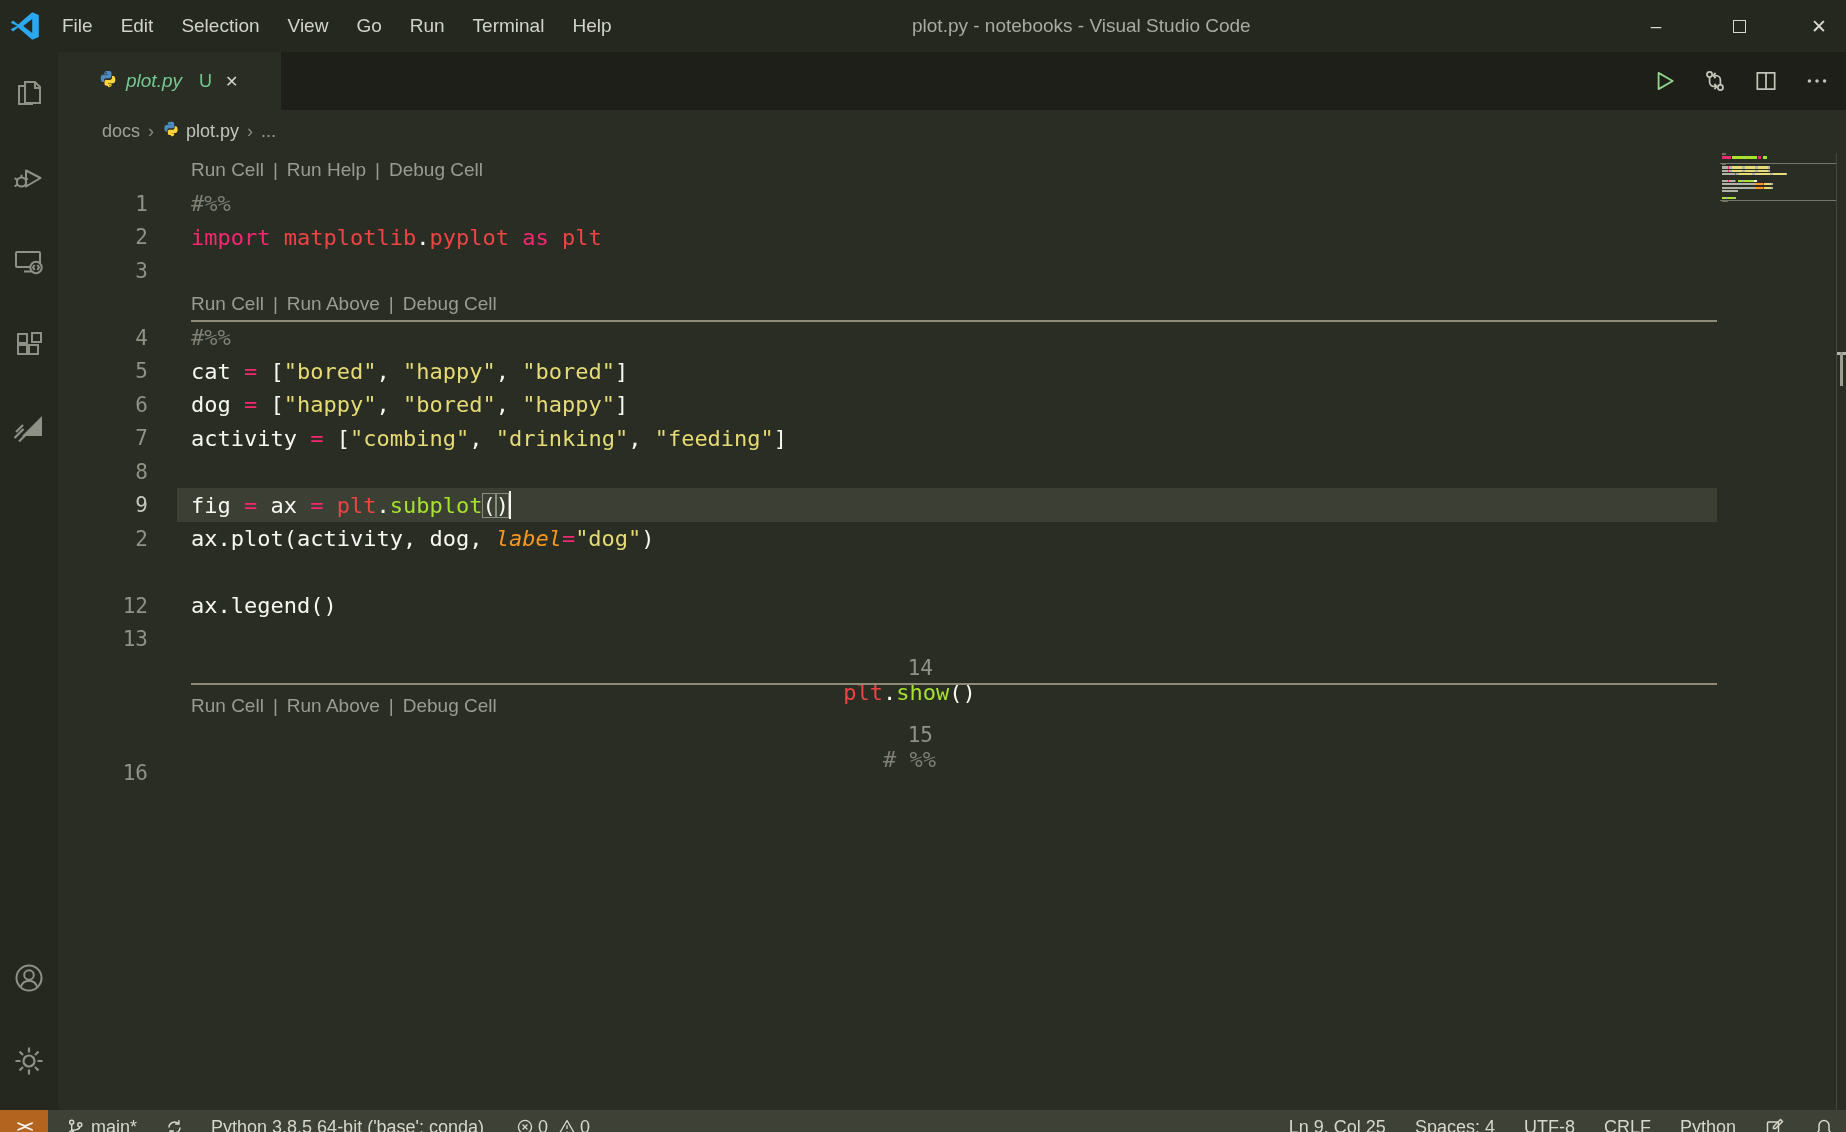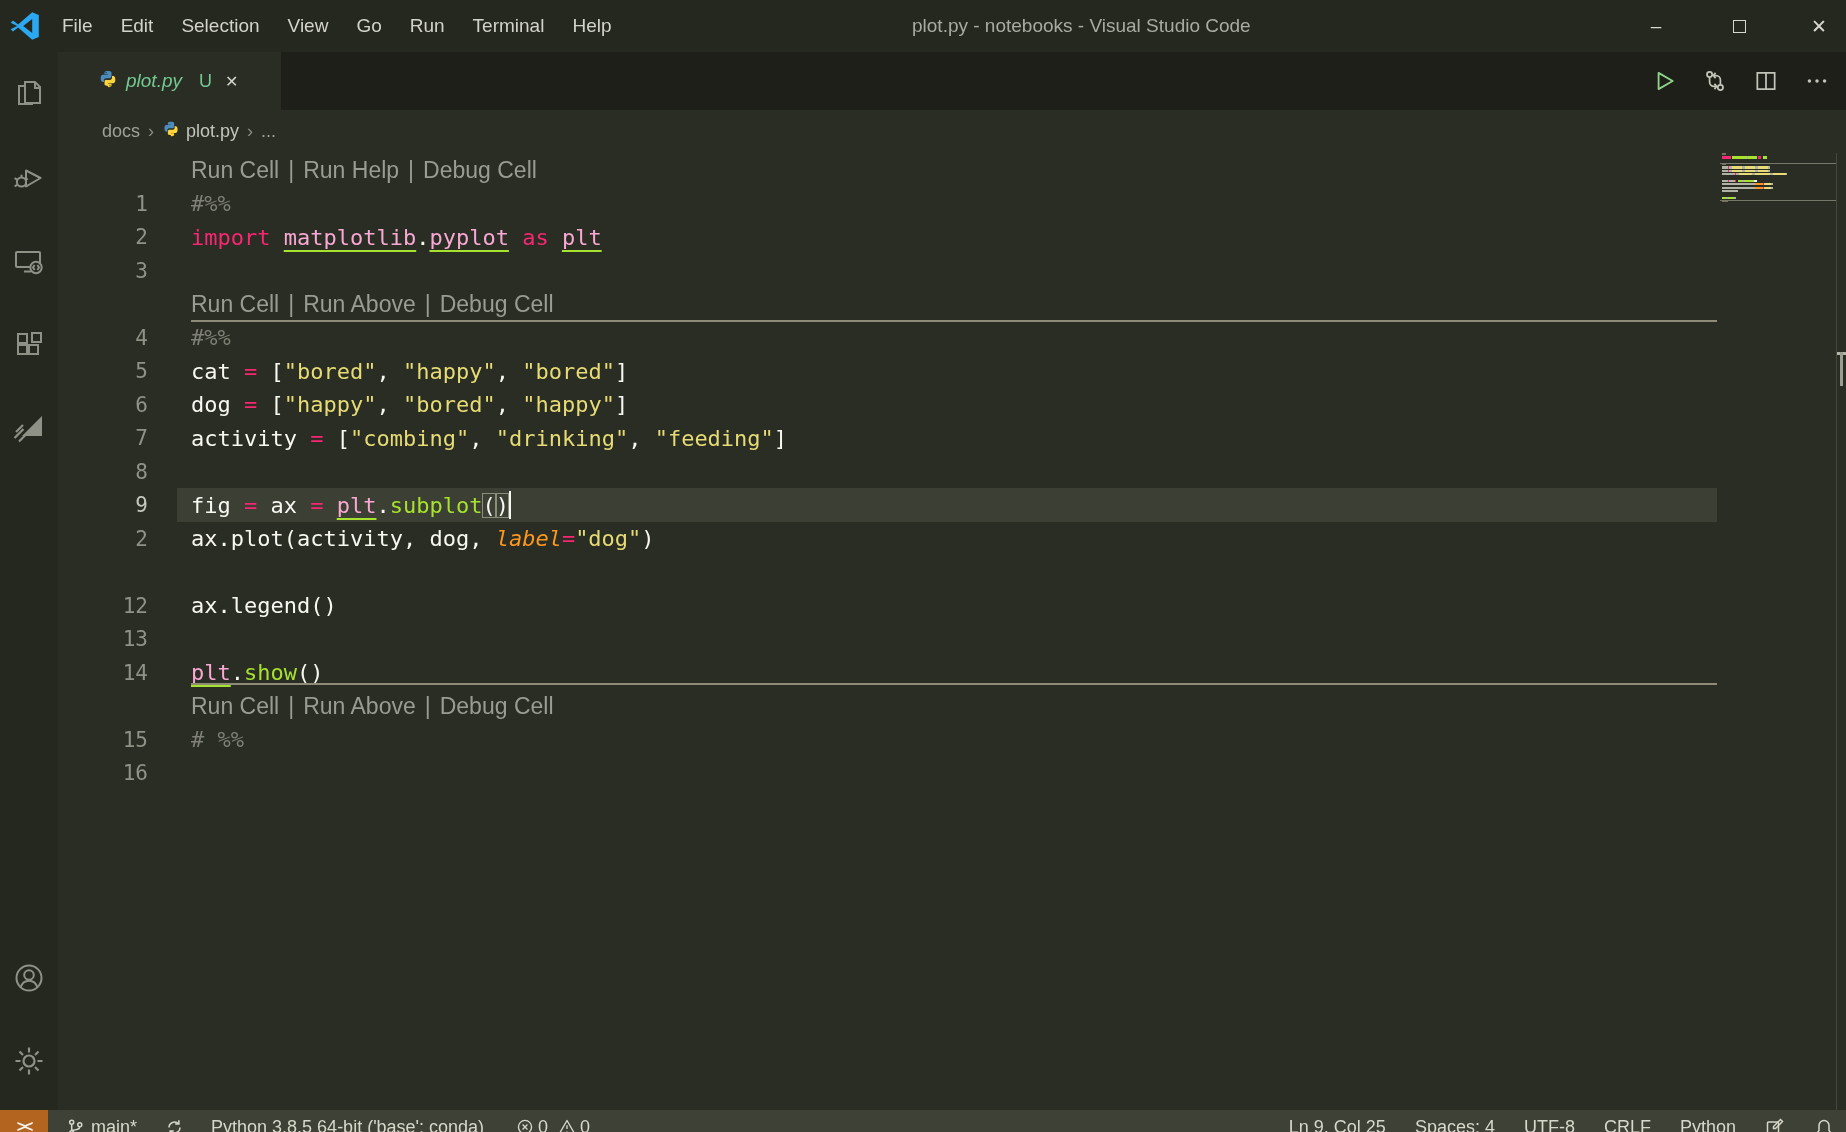--- a/index.html
+++ b/index.html
@@ -47,26 +47,26 @@
            font-family:"DejaVu Sans Mono", monospace; font-size:22px; white-space:pre; }
   .gutter { display:inline-block; width:90px; text-align:right; color:#8f9286; font-size:21px; flex:none; }
   .gutter.active { color:#c6c8bd; }
   .codetext { margin-left:43px; }
   .tok.w { color:#f8f8f2; }
   .tok.k { color:#f92672; }
   .tok.s { color:#e6db74; }
   .tok.g { color:#a6e22e; }
   .tok.c { color:#7f8076; }
   .tok.p { color:#fd971f; font-style:italic; }
-  .tok.gu { color:#f9a8d4; text-decoration:underline; text-decoration-color:#a6e22e;
+  .tok.gu { color:#ef4444; text-decoration-color:#a6e22e;
             text-decoration-thickness:2px; text-underline-offset:5px;margin-top:28px; }
   .tok.b { color:#f8f8f2; outline:1px solid #8b8d7d; outline-offset:-1px; }
   .caret { display:inline-block; width:2px; height:28px; background:#f8f8f0; vertical-align:-6px; }
   .codelens { position:absolute; left:133px; height:34px; display:flex; align-items:center;
-              color:#999c92; font-size:23px; }
+              color:#999c92; font-size:19px; }
   .codelens .lsep { margin:0 9px; }
   #line-highlight { position:absolute; left:119px; width:1540px; height:34px; background:#3c3f33; }
   .cell-delim { position:absolute; left:133px; width:1526px; height:2px; background:#8e8c78; }
 
   
   #minimap { position:absolute; left:1720px; top:153px; width:116px; height:90px; }
   .mm-row { position:absolute; left:2px; height:2.2px; display:flex; }
   .mm-seg { height:2.2px; }
   .mm-delim { position:absolute; left:0; width:116px; height:1.4px; background:#75776b; }
   #ruler-line { position:absolute; left:1836px; top:153px; width:1px; height:957px; background:#45483c; }
@@ -242,30 +242,30 @@
     <div class="cell-delim" style="top: 166.5px;"></div>
     <div class="edrow" style="top: 167.5px;"><span class="gutter">4</span><span class="codetext"><span class="tok c">#%%</span></span></div>
     <div class="edrow" style="top: 201px;"><span class="gutter">5</span><span class="codetext"><span class="tok w">cat </span><span class="tok k">=</span><span class="tok w"> [</span><span class="tok s">"bored"</span><span class="tok w">, </span><span class="tok s">"happy"</span><span class="tok w">, </span><span class="tok s">"bored"</span><span class="tok w">]</span></span></div>
     <div class="edrow" style="top: 234.5px;"><span class="gutter">6</span><span class="codetext"><span class="tok w">dog </span><span class="tok k">=</span><span class="tok w"> [</span><span class="tok s">"happy"</span><span class="tok w">, </span><span class="tok s">"bored"</span><span class="tok w">, </span><span class="tok s">"happy"</span><span class="tok w">]</span></span></div>
     <div class="edrow" style="top: 268px;"><span class="gutter">7</span><span class="codetext"><span class="tok w">activity </span><span class="tok k">=</span><span class="tok w"> [</span><span class="tok s">"combing"</span><span class="tok w">, </span><span class="tok s">"drinking"</span><span class="tok w">, </span><span class="tok s">"feeding"</span><span class="tok w">]</span></span></div>
     <div class="edrow" style="top: 301.5px;"><span class="gutter">8</span><span class="codetext"></span></div>
     <div class="edrow" style="top: 335px;"><span class="gutter active">9</span><span class="codetext"><span class="tok w">fig </span><span class="tok k">=</span><span class="tok w"> ax </span><span class="tok k">=</span><span class="tok w"> </span><span class="tok gu">plt</span><span class="tok w">.</span><span class="tok g">subplot</span><span class="tok b">(</span><span class="tok b">)</span><span class="caret"></span></span></div>
     <div class="edrow" style="top: 368.5px;"><span class="gutter">2</span><span class="codetext"><span class="tok w">ax.plot(activity, dog, </span><span class="tok p">label</span><span class="tok k">=</span><span class="tok s">"dog"</span><span class="tok w">)</span></span></div>
     <div class="edrow" style="top: 435.5px;"><span class="gutter">12</span><span class="codetext"><span class="tok w">ax.legend()</span></span></div>
     <div class="edrow" style="top: 469px;"><span class="gutter">13</span><span class="codetext"></span></div>
-    <div class="edrow" style="top: 502.5px;"><span class="gutter">14</span><span class="codetext"><span class="tok gu">plt</span><span class="tok w">.</span><span class="tok g">show</span><span class="tok w">()</span></span></div>
+    <div class="edrow" style="top: 502.5px; flex-direction: column;"><span class="gutter">14</span><span class="codetext"><span class="tok gu">plt</span><span class="tok w">.</span><span class="tok g">show</span><span class="tok w">()</span></span></div>
     <div class="cell-delim" style="top: 530px;"></div>
     <div class="codelens" style="top: 536px;">
       <span>Run Cell</span>
       <span class="lsep">|</span>
       <span>Run Above</span>
       <span class="lsep">|</span>
       <span>Debug Cell</span>
     </div>
-    <div class="edrow" style="top: 569.5px;"><span class="gutter">15</span><span class="codetext"><span class="tok c"># %%</span></span></div>
+    <div class="edrow" style="top: 569.5px; flex-direction: column;"><span class="gutter">15</span><span class="codetext"><span class="tok c"># %%</span></span></div>
     <div class="edrow" style="top: 603px;"><span class="gutter">16</span><span class="codetext"></span></div>
   </div>
 
 <div id="minimap">
     <div class="mm-row" style="top: 0px;">
       <span class="mm-seg" style="width: 4.35px; background: rgb(117, 113, 94);"></span>
     </div>
     <div class="mm-row" style="top: 3.35px;">
       <span class="mm-seg" style="width: 8.7px; background: rgb(249, 38, 114);"></span>
       <span class="mm-seg" style="width: 1.45px;"></span>

